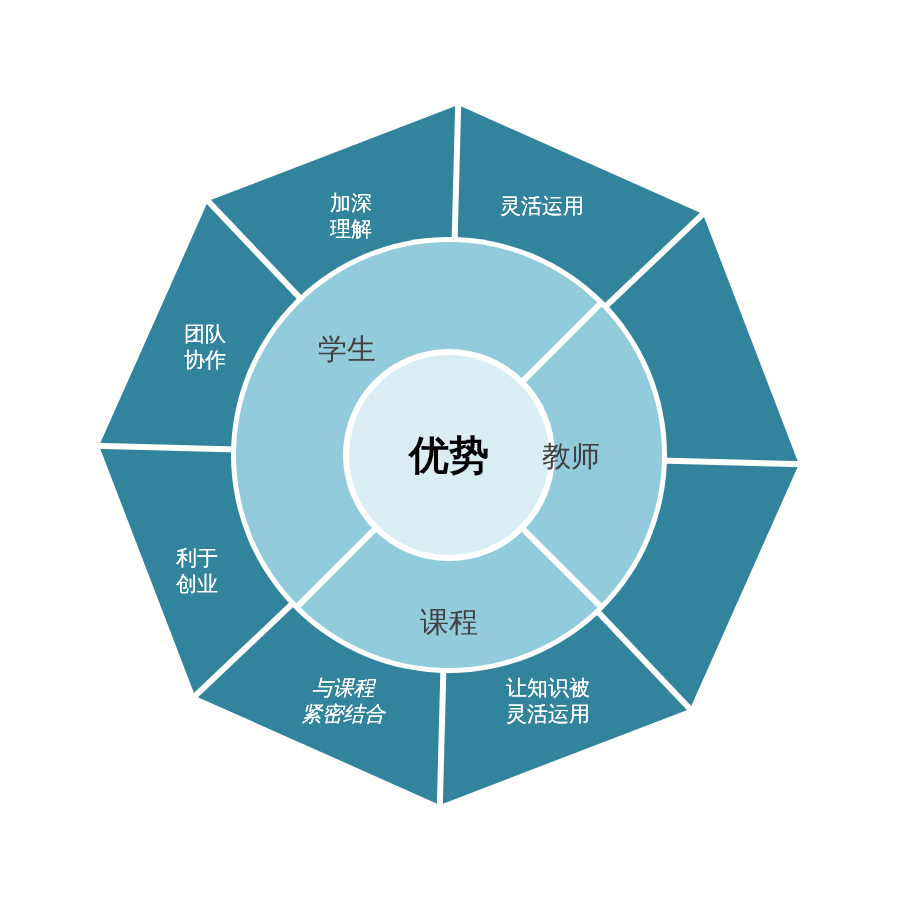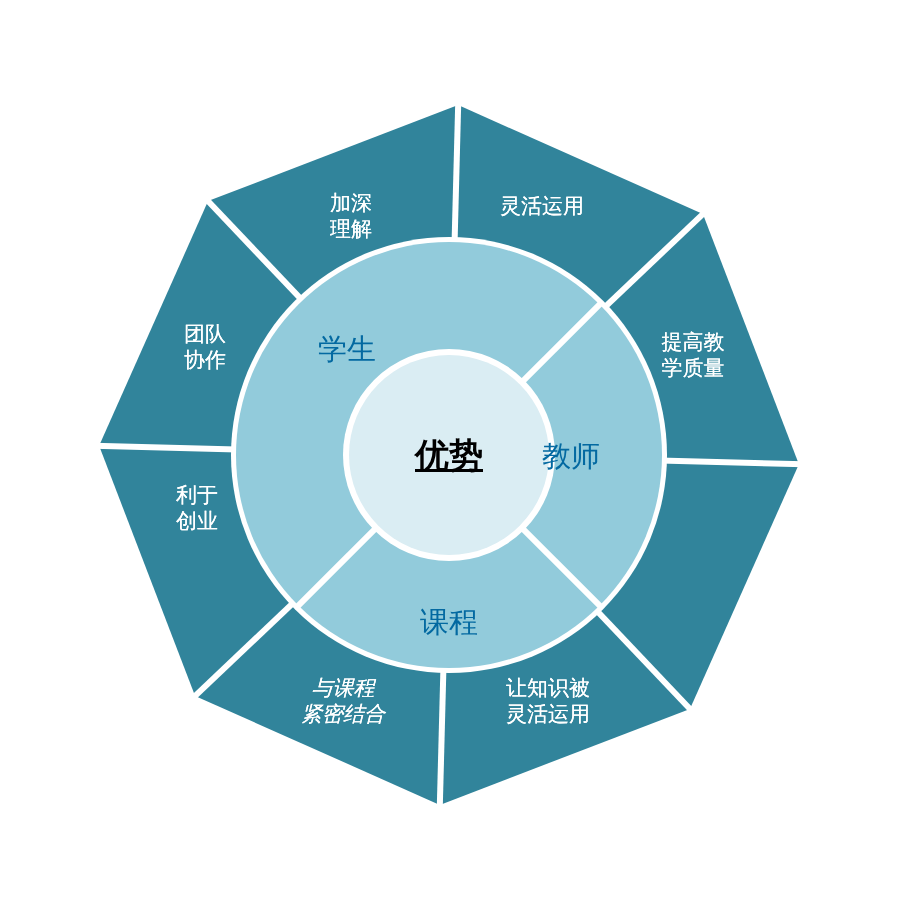--- a/index.html
+++ b/index.html
@@ -2,22 +2,22 @@
 <html><head>
 <meta charset="utf-8">
 <style>
   html, body { margin:0; padding:0; background:#ffffff; }
   body { width:898px; height:911px; position:relative; overflow:hidden;
          font-family: "DejaVu Sans", "Liberation Sans", sans-serif; }
   #diagram { position:absolute; left:0; top:0; width:898px; height:911px; }
   .label { position:absolute; transform:translate(-50%,-50%); text-align:center; white-space:nowrap; }
   .outer-label { color:#ffffff; font-size:21px; line-height:26px; font-weight:300; letter-spacing:0px;
                  text-shadow: 0 0 0.5px #ffffff; }
-  .mid-label { color:#0369a1; font-size:29px; line-height:34px; }
-  .center-label { color:#000000; font-size:34px; font-weight:bold; line-height:52px;text-decoration:underline; }
+  .mid-label { color:#404040; font-size:29px; line-height:34px; }
+  .center-label { color:#000000; font-size:40px; font-weight:bold; line-height:52px; }
   .line { display:block; }
 </style>
 </head>
 <body>
 
 <div id="diagram">
   <svg width="898" height="911" viewBox="0 0 898 911">
     <g transform="rotate(1.5 449 455)">
 
       <g>
@@ -68,33 +68,29 @@
   <div class="label mid-label" style="left:449px; top:622px;">课程</div>
 
   
   <div class="label outer-label" style="left:351px; top:216px;">
     <span class="line">加深</span>
     <span class="line">理解</span>
   </div>
   <div class="label outer-label" style="left:542px; top:206px;">
     <span class="line">灵活运用</span>
   </div>
-  <div class="label outer-label" style="left:693px; top:355px;">
-    <span class="line">提高教</span>
-    <span class="line">学质量</span>
-  </div>
   <div class="label outer-label" style="left:548px; top:701px;text-align:right;">
     <span class="line">让知识被</span>
     <span class="line">灵活运用</span>
   </div>
   <div class="label outer-label" style="left:343px; top:701px;font-style:italic;">
     <span class="line">与课程</span>
     <span class="line">紧密结合</span>
   </div>
-  <div class="label outer-label" style="left:197px; top:508px;text-align:right;">
+  <div class="label outer-label" style="left:197px; top:571px;text-align:right;">
     <span class="line">利于</span>
     <span class="line">创业</span>
   </div>
   <div class="label outer-label" style="left:205px; top:347px;">
     <span class="line">团队</span>
     <span class="line">协作</span>
   </div>
 </div>
 
 </body></html>

